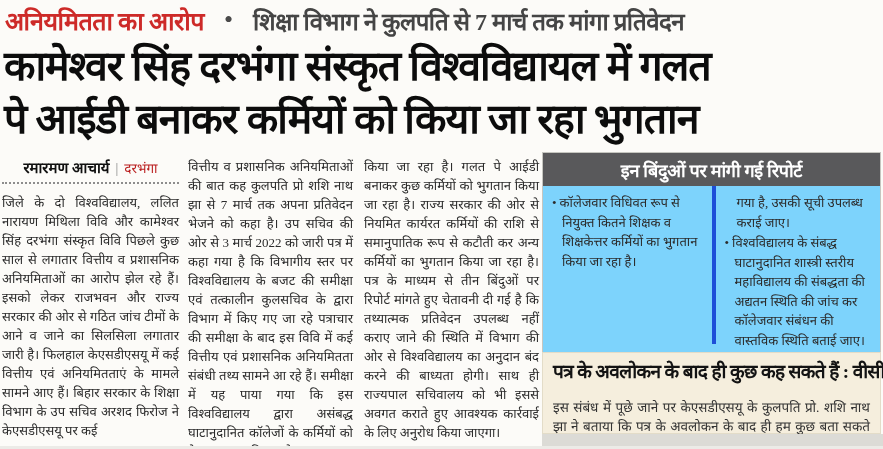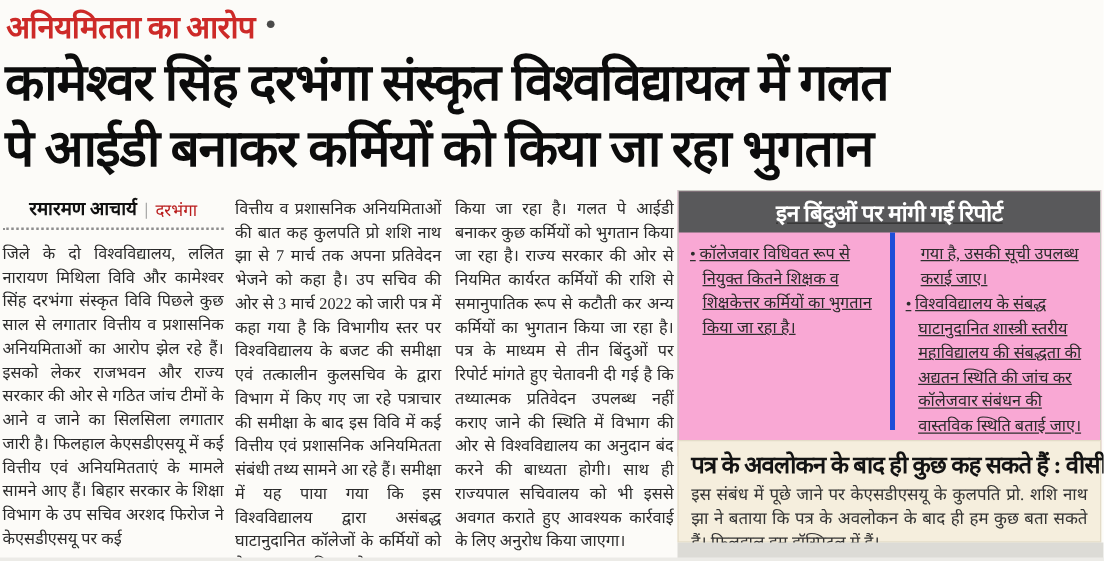--- a/index.html
+++ b/index.html
@@ -5,21 +5,21 @@
   * { margin:0; padding:0; box-sizing:border-box; }
   html,body { background:#ffffff; }
   .page {
     position:relative; width:883px; height:449px; overflow:hidden;
     background:#fcfbf8;
     font-family:"Liberation Serif","DejaVu Serif",serif;
     color:#2e2e2e;
   }
   
   .kicker { position:absolute; left:5px; top:3px; width:870px; height:34px;
-            display:flex; align-items:center; gap:8px; white-space:nowrap; }
+            display:flex; align-items:center; gap:20px; white-space:nowrap; }
   .kicker-label { font-size:25px; font-weight:bold; color:#cd2a28; letter-spacing:-0.5px; }
   .kicker-sep { font-size:26px; color:#4a4a4a; line-height:1; }
   .kicker-text { font-size:24px; font-weight:bold; color:#454545; letter-spacing:-0.5px; }
   
   .headline { position:absolute; left:4px; top:40px; width:876px; color:#0c0c0c;
               font-weight:bold; font-size:41px; line-height:53px; letter-spacing:-1px; }
   .headline .hl-line { display:block; white-space:nowrap; }
   
   .bodycol { position:absolute; top:157px; font-size:13px; line-height:19px;
              text-align:justify; color:#2b2b2b; }
@@ -27,51 +27,52 @@
   .col2 { left:188px; width:165px; }
   .col3 { left:364px; width:175px; }
   .byline { display:flex; justify-content:center; align-items:flex-start; gap:6px;
             margin:2px 0 4px 0; white-space:nowrap; }
   .byline-author { font-weight:bold; font-size:15px; color:#101010; }
   .byline-sep { color:#8a8a8a; font-size:14px; }
   .byline-loc { font-size:13.5px; color:#b91c1c; }
   .dotted-rule { border-bottom:2px dotted #8d8d8d; height:1px; margin-bottom:9px; }
   
   .report-box { position:absolute; left:542px; top:152px; width:339px; height:213px;
-                border:1px solid #c6c6c0; background:#f9a8d4;text-decoration:underline; }
+                border:1px solid #c6c6c0; background:#7dd3fc; }
   .report-box-header { height:33px; background:#59595b; color:#ffffff;
                        display:flex; align-items:center; justify-content:center;
                        font-weight:bold; font-size:18px; letter-spacing:-0.3px; }
   .report-box-body { display:flex; height:158px;justify-content:flex-end; }
   .report-col { width:50%; padding:7px 9px 4px 9px; font-size:13px; line-height:19.5px;
                 color:#2b2b2b; }
   .report-col + .report-col { border-left:4px solid #1d4ed8; }
   .report-item { list-style:none; padding-left:10px; text-indent:-10px; margin-bottom:1px; }
   .report-item::before { content:"\2022"; margin-right:3px; }
   .report-cont { padding-left:12px; margin-bottom:1px; }
   
   .vc-box { position:absolute; left:542px; top:352px; width:339px; height:82px;
             background:#f5eedd; border:1px solid #e3dcc8; padding:5px 10px 4px 10px; }
   .vc-title { font-weight:bold; font-size:19px; color:#131313; letter-spacing:-0.6px;
-              white-space:nowrap; margin-bottom:2px; }
+              white-space:nowrap; margin-bottom:14px; }
   .vc-text { font-size:13.5px; line-height:19px; color:#333; text-align:justify; }
   
   .scan-edge-right-bottom { position:absolute; left:542px; top:434px; width:341px;
                             height:15px; background:#dcdbd6; }
   .scan-edge-bottom { position:absolute; left:0; top:446px; width:883px; height:3px;
                       background:#ecebe7; }
 </style>
 </head>
 <body>
 
 <div class="page">
 
   <div class="kicker">
     <span class="kicker-label">अनियमितता का आरोप</span>
     <span class="kicker-sep">•</span>
+    <span class="kicker-text">शिक्षा विभाग ने कुलपति से 7 मार्च तक मांगा प्रतिवेदन</span>
   </div>
 
   <h1 class="headline">
     <span class="hl-line">कामेश्वर सिंह दरभंगा संस्कृत विश्वविद्यायल में गलत</span>
     <span class="hl-line">पे आईडी बनाकर कर्मियों को किया जा रहा भुगतान</span>
   </h1>
 
   <div class="bodycol col1">
     <div class="byline">
       <span class="byline-author">रमारमण आचार्य</span>

